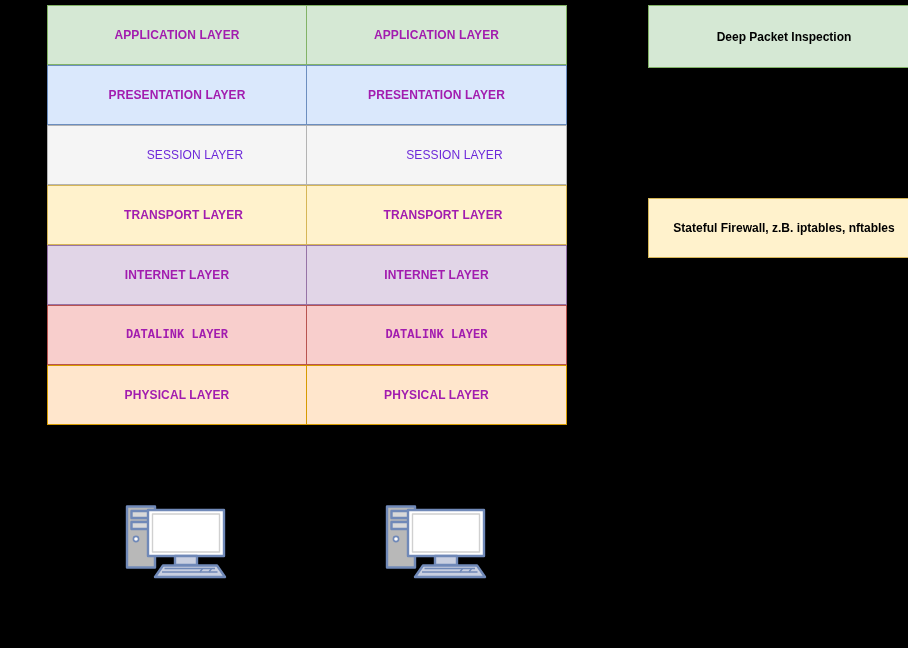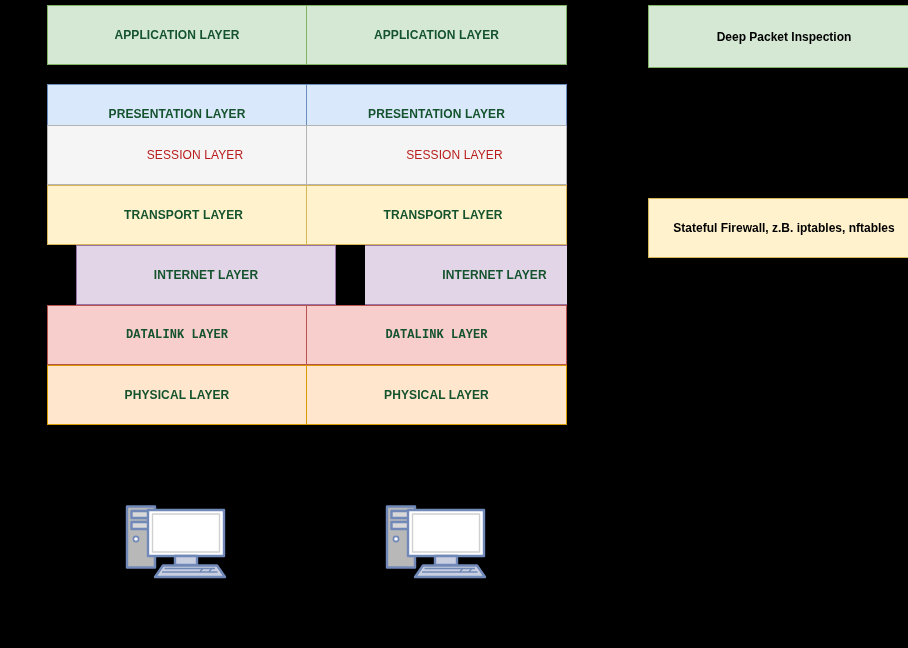--- a/index.html
+++ b/index.html
@@ -34,40 +34,40 @@
   .layer-cell {
     flex: 0 0 260px;
     width: 260px;
     height: 60px;
     box-sizing: border-box;
     display: flex;
     align-items: center;
     justify-content: center;
     font-size: 12px;
     font-weight: bold;
-    color: #14532d;
+    color: #a21caf;
     letter-spacing: 0.1px;
     border-style: solid;
     border-width: 1px;
   }
   .layer-cell.left  { border-right-width: 1px; }
   .layer-cell.right { border-left-width: 0px; }
 
   
   .row-application .layer-cell { background: #d5e8d4; border-color: #82b366; }
-  .row-presentation .layer-cell { background: #dae8fc; border-color: #6c8ebf; margin-top: 19px; }
+  .row-presentation .layer-cell { background: #dae8fc; border-color: #6c8ebf; }
   .row-session .layer-cell {
     background: #f5f5f5;
     border-color: #b3b3b3;
     font-weight: normal;
-    color: #b91c1c;
+    color: #6d28d9;
     padding-left: 36px;
   }
   .row-transport .layer-cell { background: #fff2cc; border-color: #d6b656; padding-left: 13px; }
-  .row-internet .layer-cell { background: #e1d5e7; border-color: #9673a6; margin-left: 29px; }
+  .row-internet .layer-cell { background: #e1d5e7; border-color: #9673a6; }
   .row-datalink .layer-cell { background: #f8cecc; border-color: #b85450; font-family: Liberation Mono, monospace; }
   .row-physical .layer-cell { background: #ffe6cc; border-color: #d79b00; }
 
   
   .note-box {
     position: absolute;
     box-sizing: border-box;
     display: flex;
     align-items: center;
     justify-content: center;

